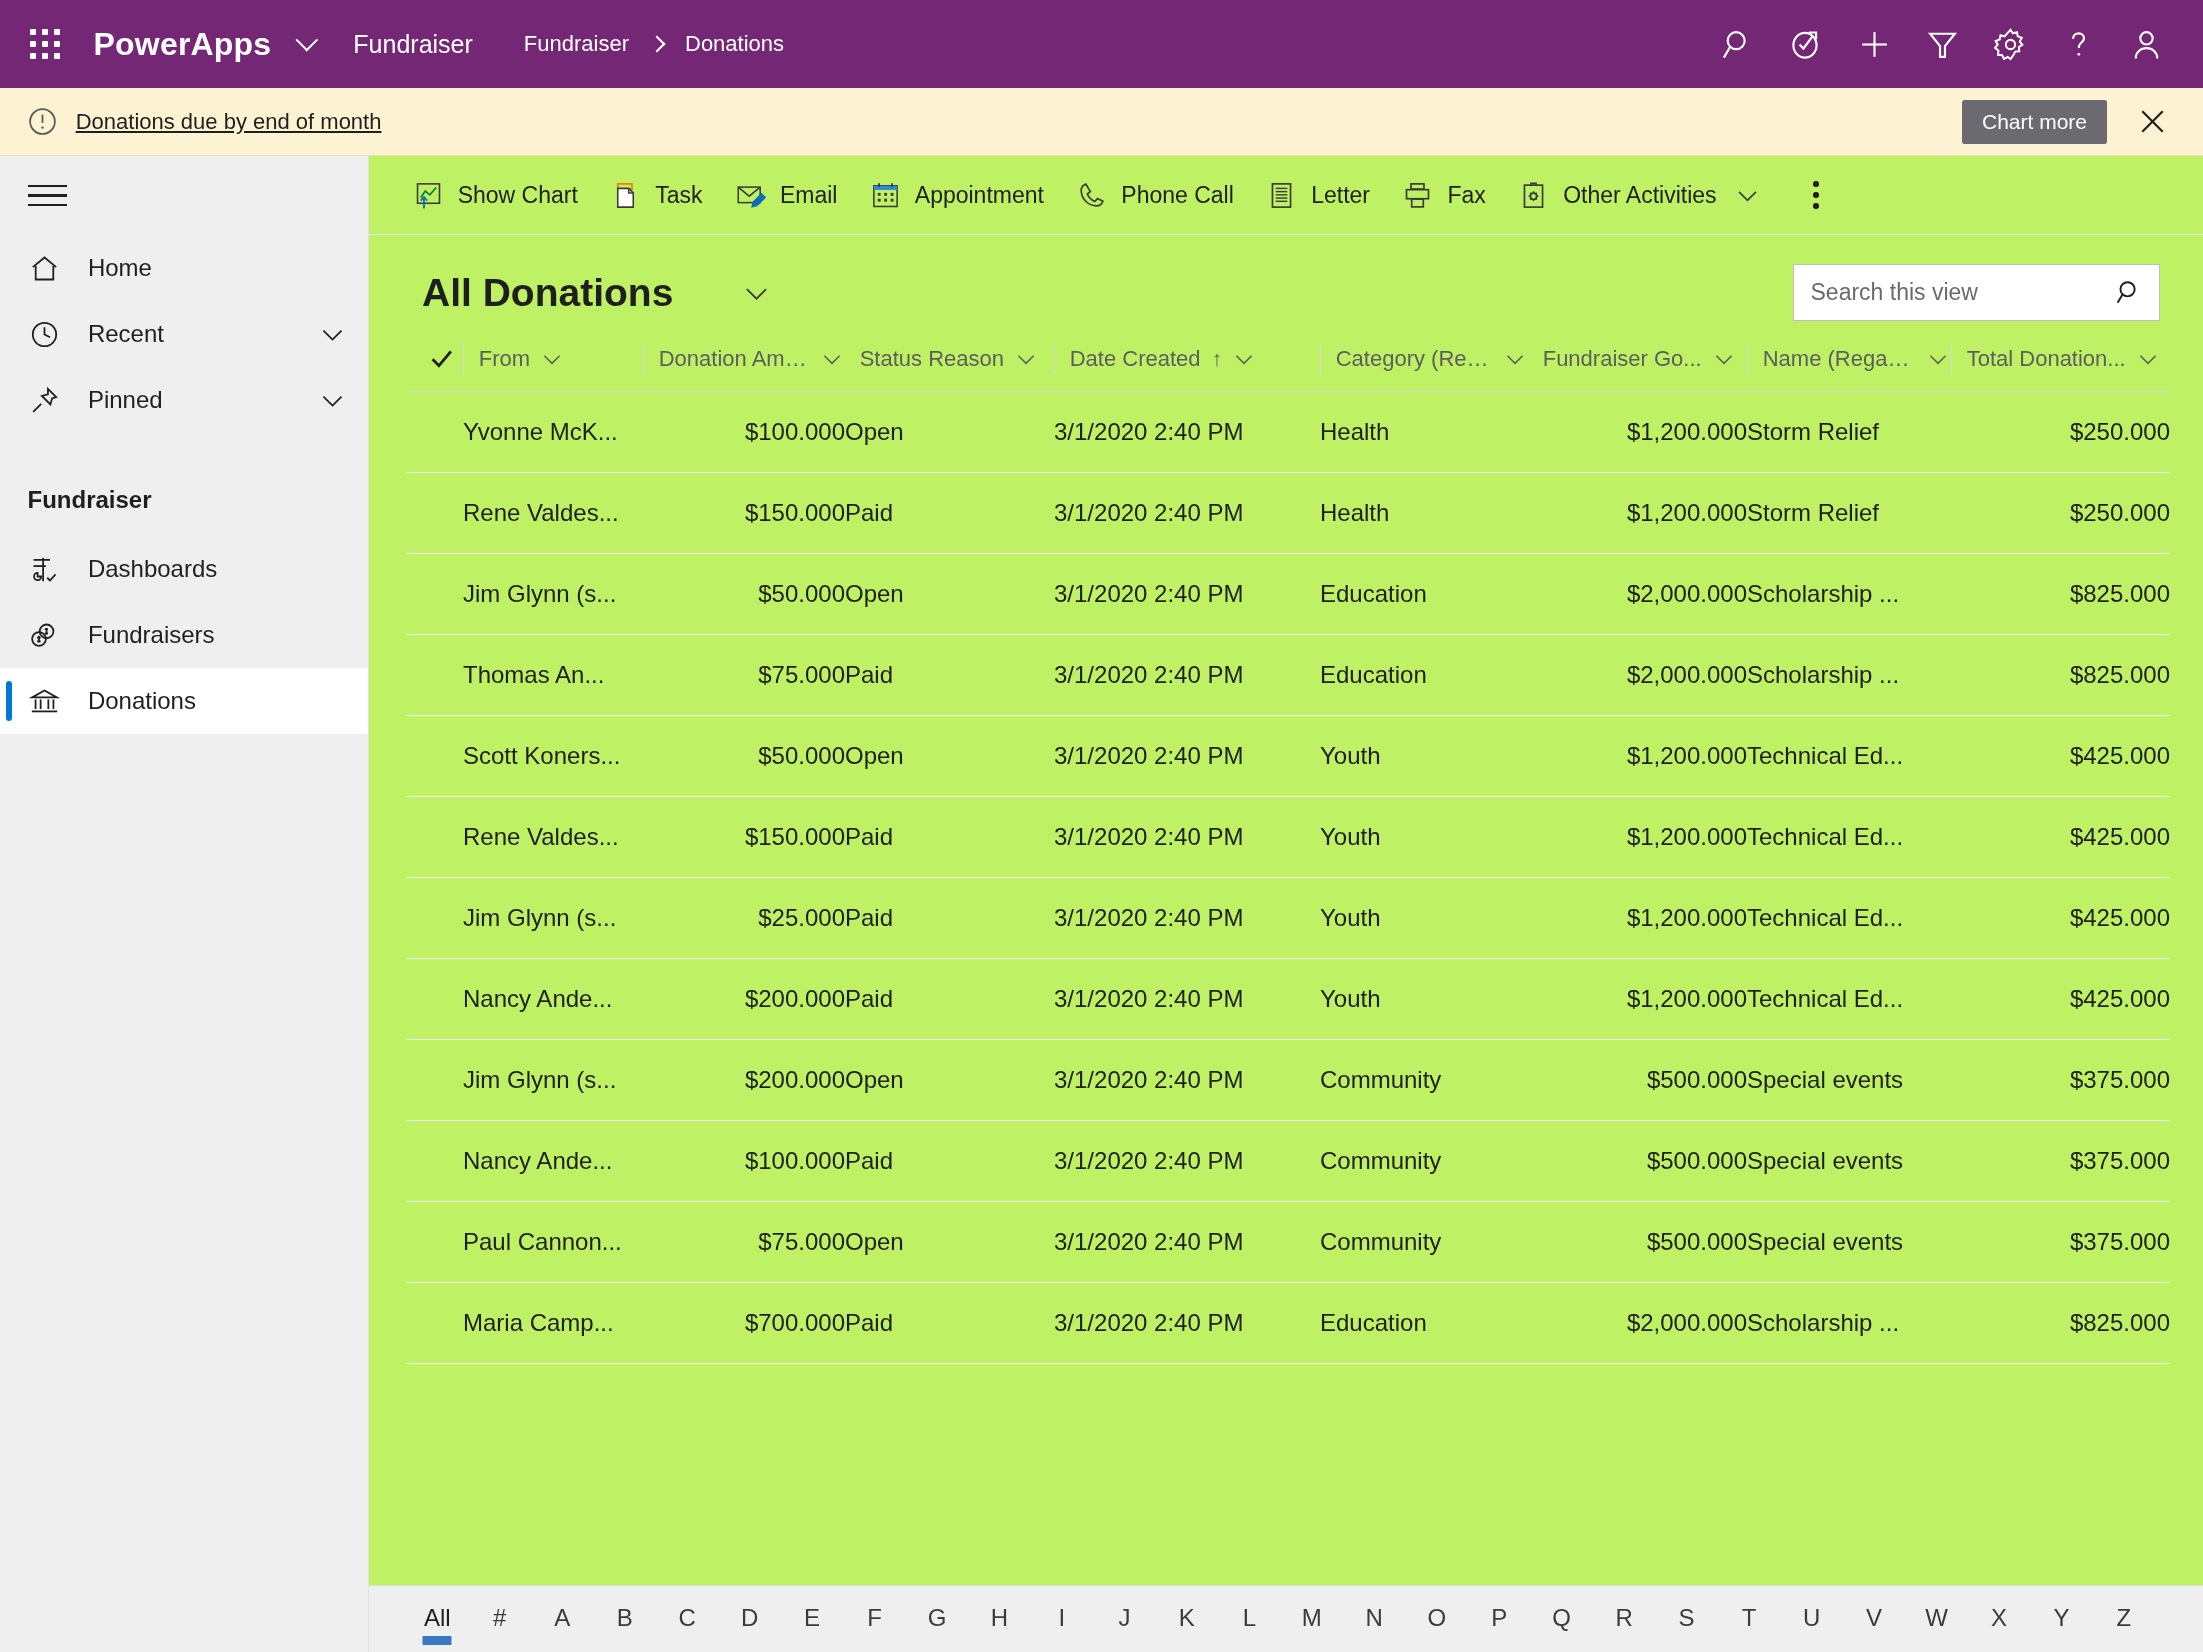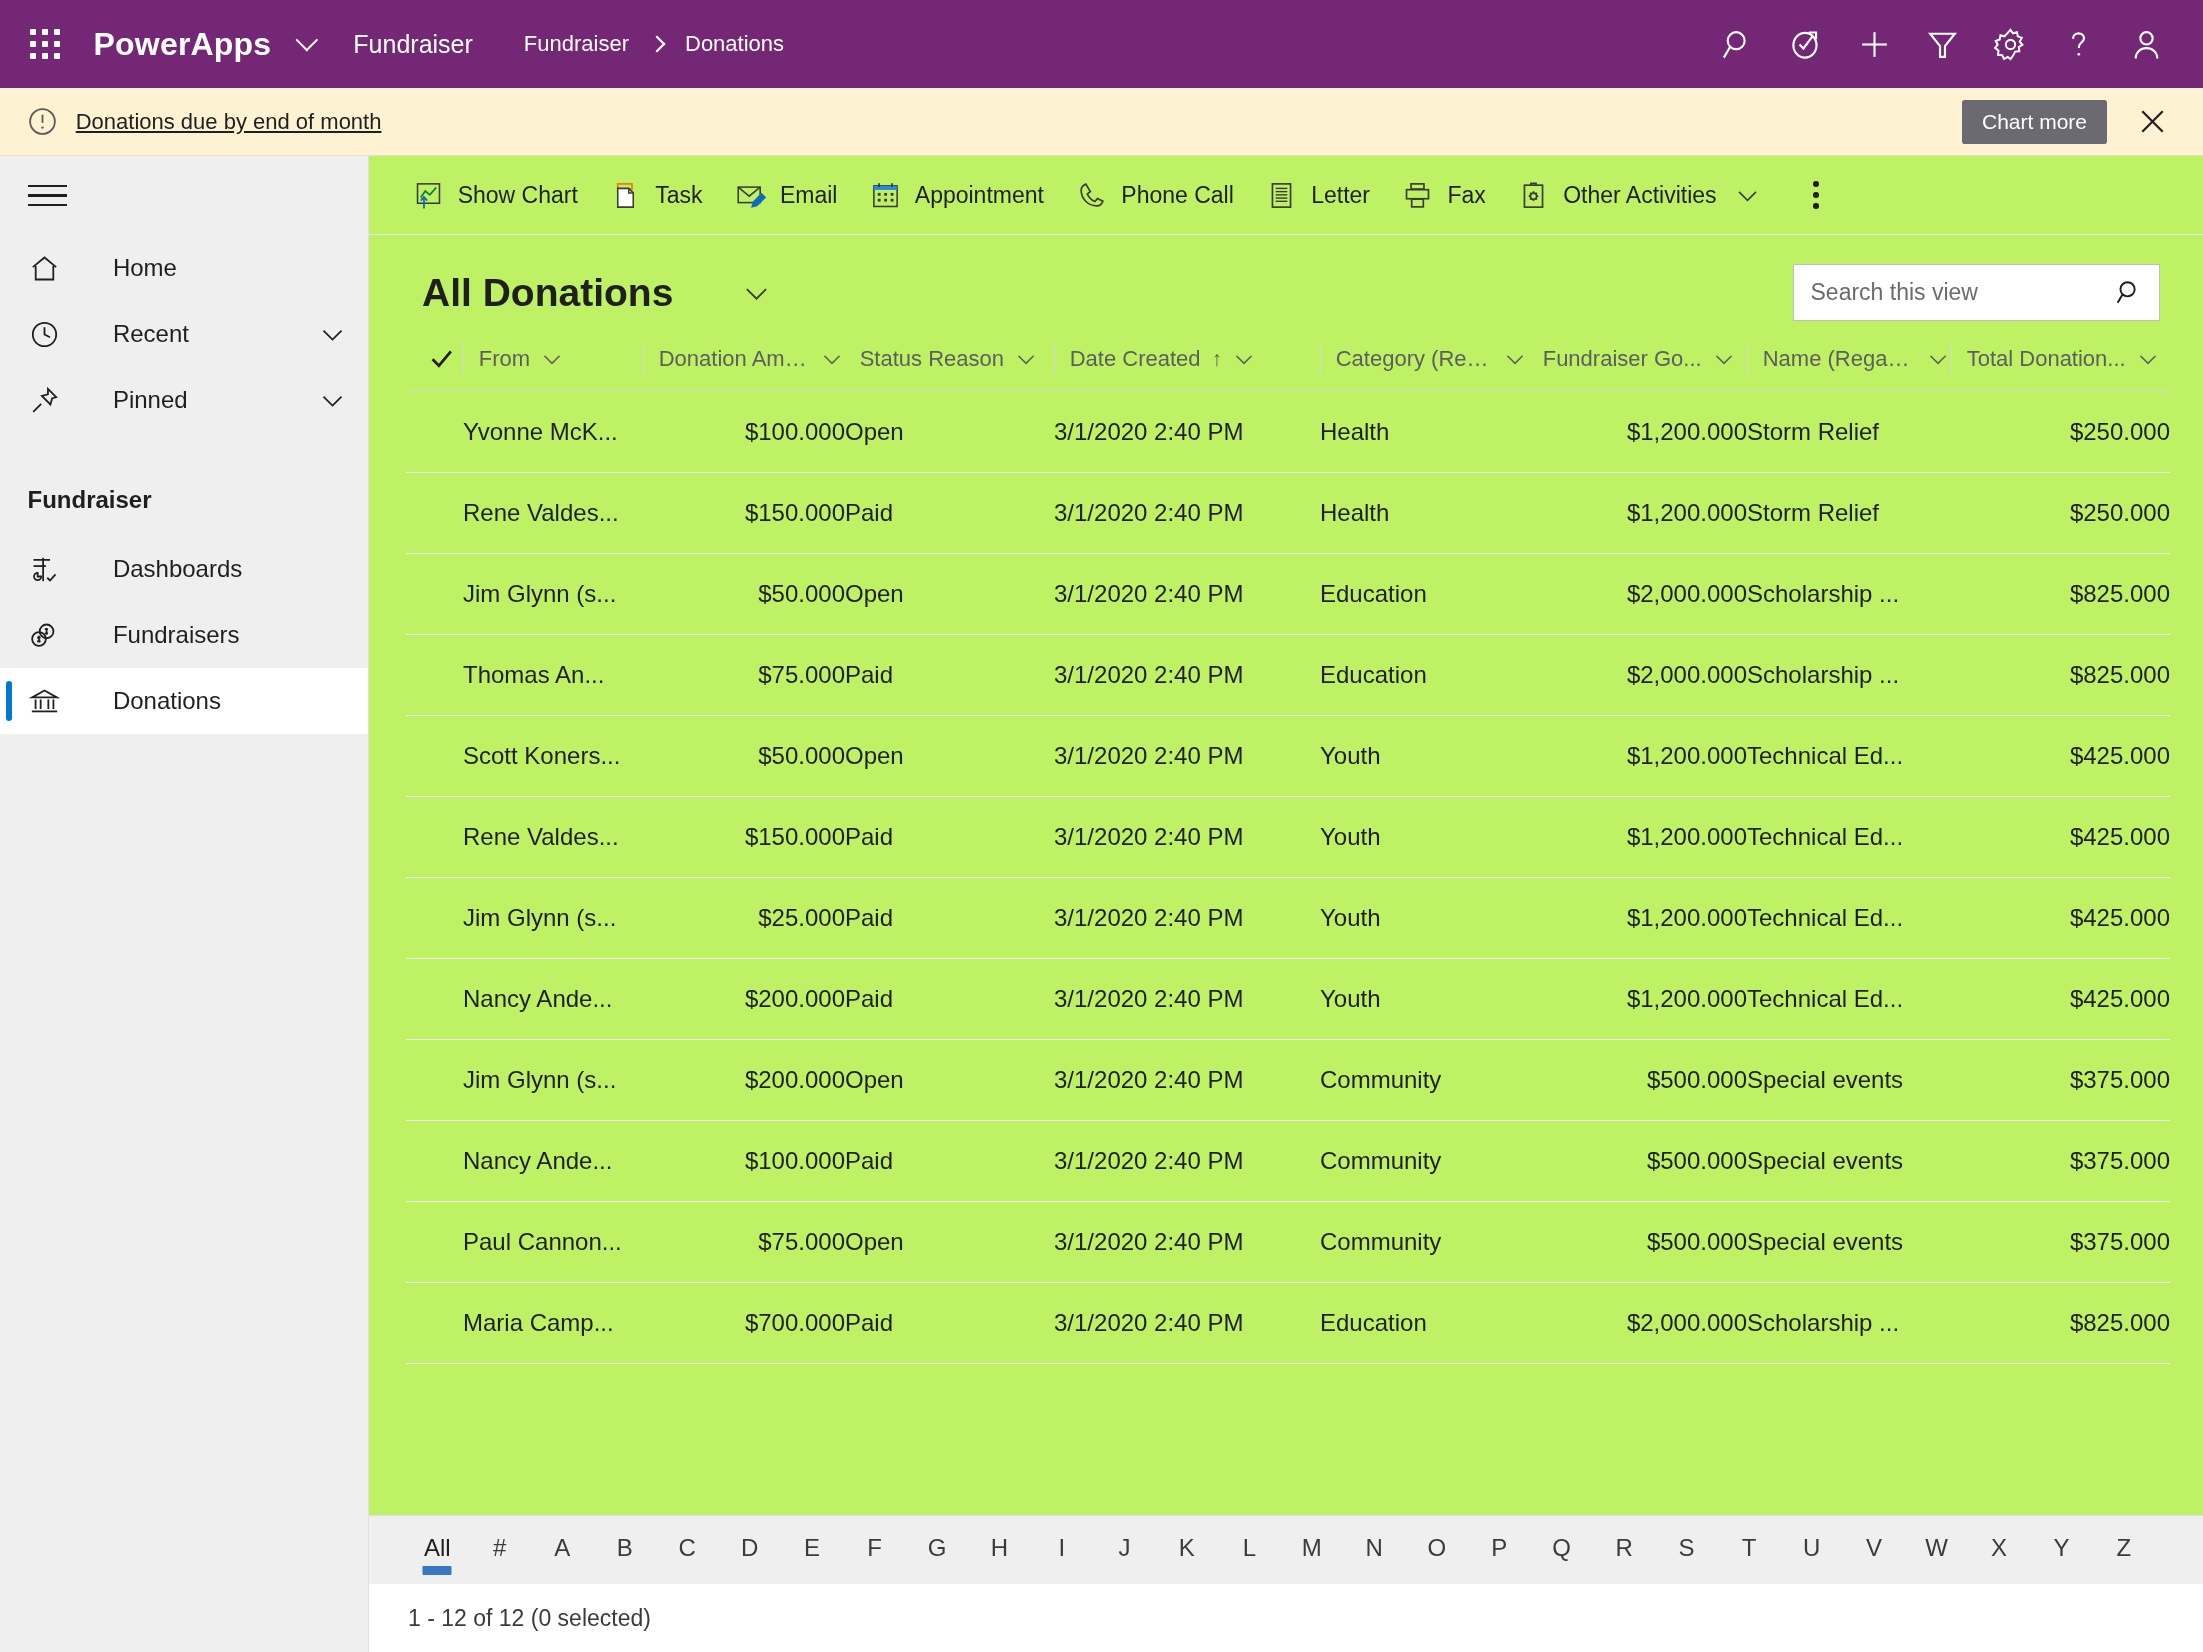--- a/index.html
+++ b/index.html
@@ -75,21 +75,21 @@
     background: #efefef;
     display: flex; flex-direction: column;
     border-right: 0.9px solid #e0e0e0;
   }
   .hamburger { height: 79px; display: flex; align-items: center; padding-left: 27.5px; cursor: pointer; }
   .hamburger .bars { width: 39px; }
   .hamburger .bars i { display: block; height: 2.4px; background: #1f1f1f; margin: 7.3px 0; }
   .navitem {
     height: 66px; display: flex; align-items: center;
     padding-left: 27.5px; padding-right: 20px;
-    cursor: pointer; position: relative; gap: 25px;
+    cursor: pointer; position: relative;
   }
   .navitem .nico { width: 42px; min-width: 42px; display: flex; align-items: center; }
   .navitem .nlabel { font-size: 24px; color: #1f1f1f; margin-left: 18.4px; white-space: nowrap; }
   .navitem .nchev { margin-left: auto; display: flex; align-items: center; }
   .navitem.selected { background: #ffffff; }
   .navitem.selected::before {
     content: ""; position: absolute; left: 5.5px; top: 13px; bottom: 13px;
     width: 6.4px; background: #0078d4; border-radius: 3.7px;
   }
   .navgap { height: 40px; }
@@ -786,20 +786,17 @@
           <div class="alpha">S</div>
           <div class="alpha">T</div>
           <div class="alpha">U</div>
           <div class="alpha">V</div>
           <div class="alpha">W</div>
           <div class="alpha">X</div>
           <div class="alpha">Y</div>
           <div class="alpha">Z</div>
         </div>
 
-      <div class="footer">
-        <span class="footer-text">1 - 12 of 12 (0 selected)</span>
-      </div>
 
     </div>
   </div>
 </div>
 
 
 </body></html>

